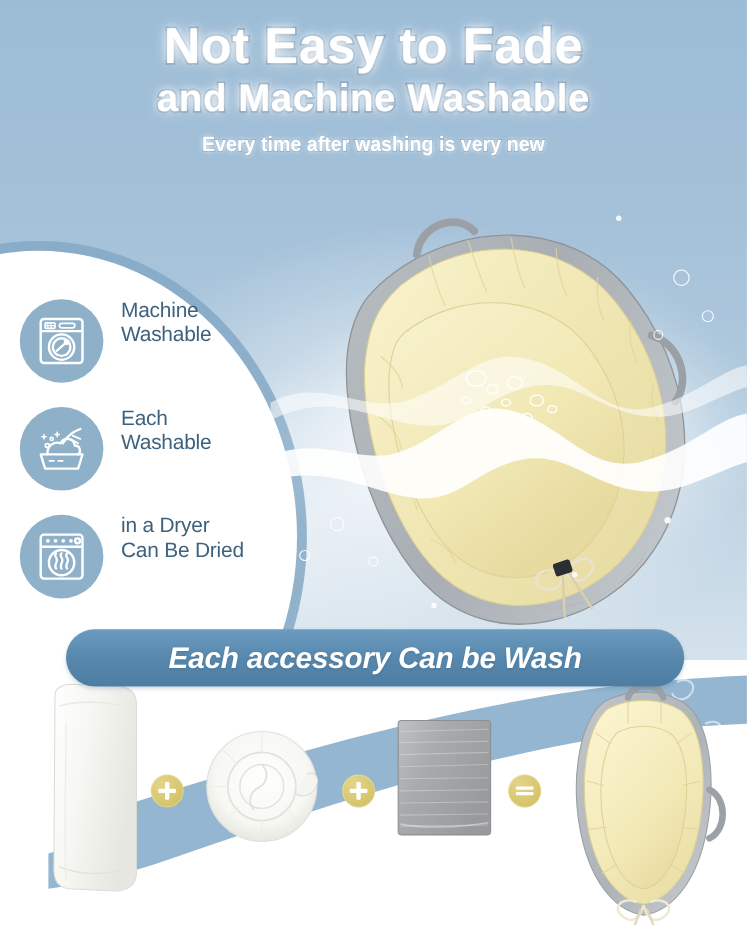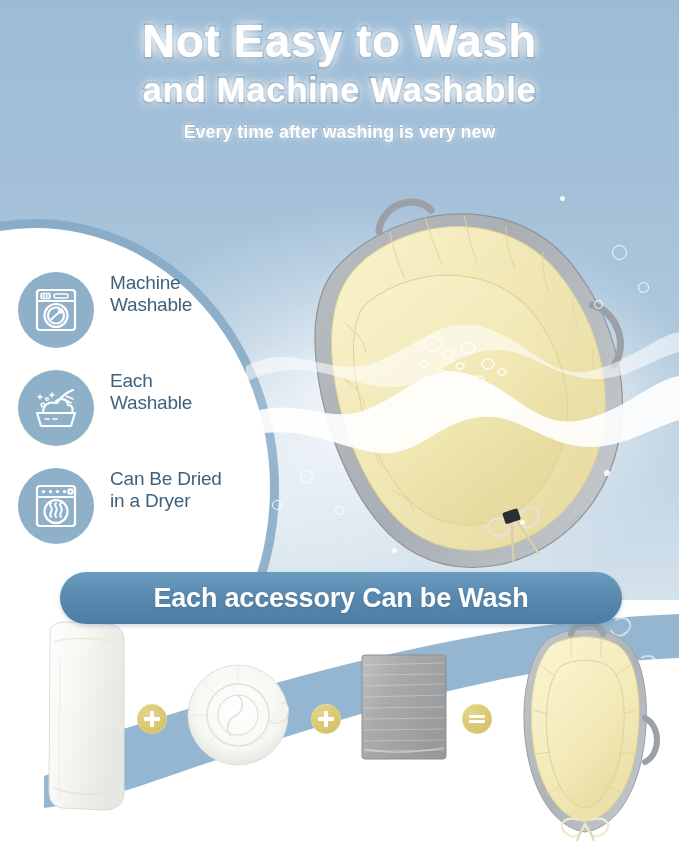--- a/index.html
+++ b/index.html
@@ -79,20 +79,21 @@
   .bub{position:absolute;border-radius:50%;border:1.6px solid rgba(255,255,255,.92);z-index:6;pointer-events:none;}
   .bubf{position:absolute;border-radius:50%;background:rgba(255,255,255,.88);z-index:6;pointer-events:none;}
 
   
   .banner{
     position:absolute;left:60px;top:572px;width:562px;height:52px;z-index:12;
     border-radius:26px;
     background:linear-gradient(180deg,#6b9bbf 0%,#5888ad 50%,#4e7da3 100%);
     display:flex;align-items:center;justify-content:center;
     box-shadow:0 2px 4px rgba(70,110,140,.28);
+    font-style:italic;
   }
   .banner span{
     color:#fff;font-size:27px;font-weight:bold;letter-spacing:-.2px;
     text-shadow:0 1px 2px rgba(50,85,115,.35);
   }
 
   
   .bottom{position:absolute;left:0;top:600px;width:679px;height:249px;background:#ffffff;overflow:hidden;}
   .wave-wrap{position:absolute;left:0;top:0;width:679px;height:249px;}
 
@@ -210,21 +211,21 @@
     <div class="bub" style="left:300px;top:470px;width:11px;height:11px;"></div>
     <div class="bub" style="left:272px;top:500px;width:8px;height:8px;"></div>
     <div class="bub" style="left:335px;top:506px;width:7px;height:7px;"></div>
     <div class="bub" style="left:250px;top:430px;width:9px;height:9px;"></div>
     <div class="bubf" style="left:560px;top:196px;width:5px;height:5px;"></div>
     <div class="bubf" style="left:520px;top:520px;width:5px;height:5px;"></div>
     <div class="bubf" style="left:604px;top:470px;width:6px;height:6px;"></div>
     <div class="bubf" style="left:392px;top:548px;width:5px;height:5px;"></div>
 
     <div class="titles">
-      <div class="title-line title-1">Not Easy to Wash</div>
+      <div class="title-line title-1">Not Easy to Fade</div>
       <div class="title-line title-2">and Machine Washable</div>
       <div class="subtitle">Every time after washing is very new</div>
     </div>
 
     <div class="features">
 
       <div class="feature">
         <div class="fic">
           <svg width="44" height="46" viewBox="0 0 44 46">
             <g fill="none" stroke="#ffffff" stroke-width="2.2">
@@ -284,22 +285,22 @@
               <circle cx="22" cy="28.5" r="11.5"></circle>
               <g stroke-width="2" stroke-linecap="round">
                 <path d="M17,34 C14,30 20,28 17,24 C15.5,22 16,21 17,20"></path>
                 <path d="M22,34 C19,30 25,28 22,24 C20.5,22 21,21 22,20"></path>
                 <path d="M27,34 C24,30 30,28 27,24 C25.5,22 26,21 27,20"></path>
               </g>
             </g>
           </svg>
         </div>
         <div class="flabel">
+          <div>in a Dryer</div>
           <div>Can Be Dried</div>
-          <div>in a Dryer</div>
         </div>
       </div>
 
     </div>
   </div>
 
   <div class="bottom">
 
     <svg class="wave-wrap" width="679" height="249" viewBox="0 0 679 249">
       <path d="M120,130 C240,92 360,56 500,32 C560,22 630,16 679,14 L679,58 C620,60 556,68 498,80 C362,108 246,150 140,186 C108,196 76,204 44,208 L44,176 C72,168 96,150 120,130 Z" fill="#8fb2cd" opacity=".95"></path>

